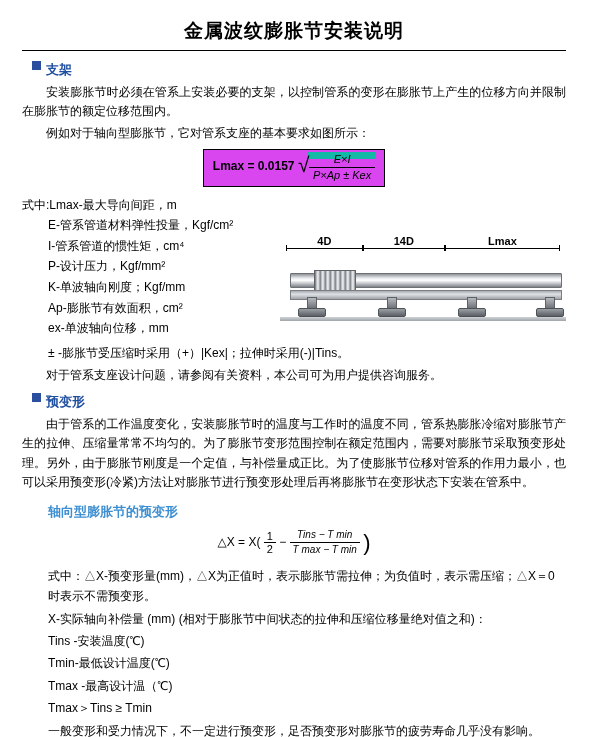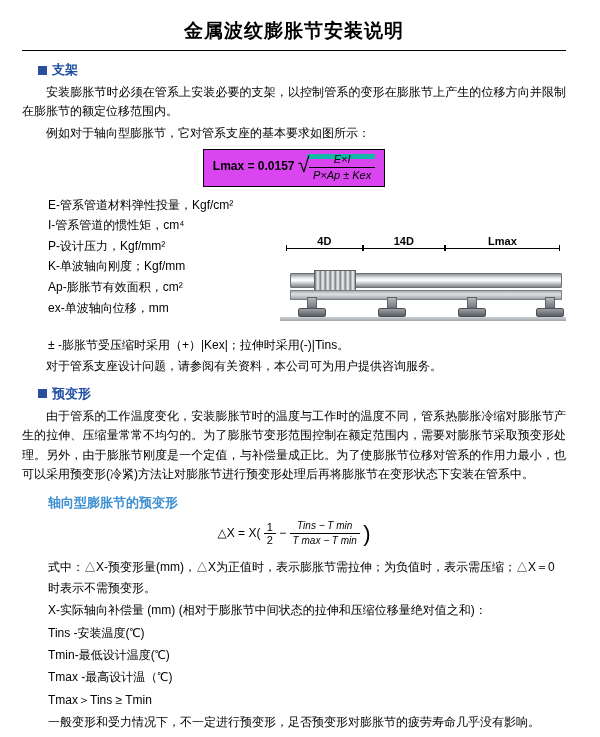--- a/index.html
+++ b/index.html
@@ -29,25 +29,25 @@
     margin: 8px 0 6px 0;
     color: #000;
   }
   .title-rule {
     height: 1px;
     background: #000;
     margin: 0 0 10px 0;
   }
   .section-head {
     display: flex;
-    align-items: center;
+    align-items: flex-start;
     font-size: 13px;
     font-weight: bold;
     color: #1f4fa0;
-    margin: 8px 0 4px 16px;
+    margin: 8px 0 4px 10px;
   }
   .blue-square {
     width: 9px;
     height: 9px;
     background: #2a4f9e;
     display: inline-block;
     margin-right: 5px;
   }
   .para {
     font-size: 12px;
@@ -102,21 +102,21 @@
   }
   .radical:before {
     content: "√";
     position: absolute;
     left: 0;
     top: 2px;
     font-size: 21px;
     line-height: 20px;
   }
   .radical .bar {
-    border-top: 5px solid #14b8a6;
+    border-top: 7px solid #14b8a6;
     padding-top: 1px;
   }
   .mid-block {
     display: flex;
     margin: 4px 0 4px 0;
   }
   .mid-left {
     width: 258px;
     flex: 0 0 258px;
   }
@@ -306,20 +306,21 @@
             <span class="num">E×I</span>
             <span class="den">P×Ap ± Kex</span>
           </span>
         </span>
       </span>
     </span>
   </div>
 
   <div class="mid-block">
     <div class="mid-left">
+      <p class="list-line" style="padding-left:0;">式中:Lmax-最大导向间距，m</p>
       <p class="list-line">E-管系管道材料弹性投量，Kgf/cm²</p>
       <p class="list-line">I-管系管道的惯性矩，cm⁴</p>
       <p class="list-line">P-设计压力，Kgf/mm²</p>
       <p class="list-line">K-单波轴向刚度；Kgf/mm</p>
       <p class="list-line">Ap-膨胀节有效面积，cm²</p>
       <p class="list-line">ex-单波轴向位移，mm</p>
     </div>
     <div class="mid-right">
       <div class="dim-row">
         <div class="dim-seg seg-4d">

